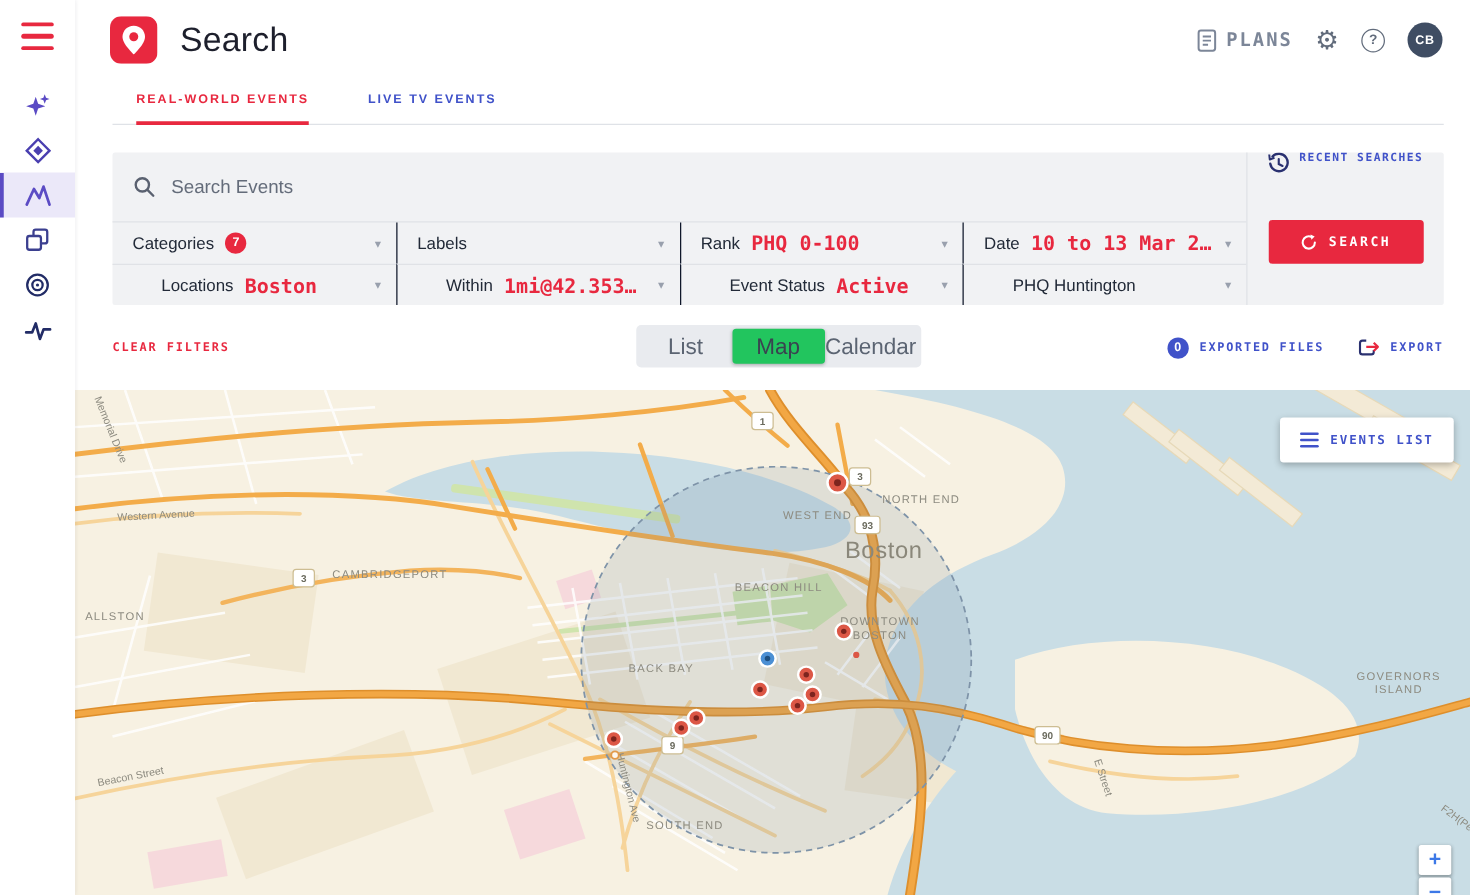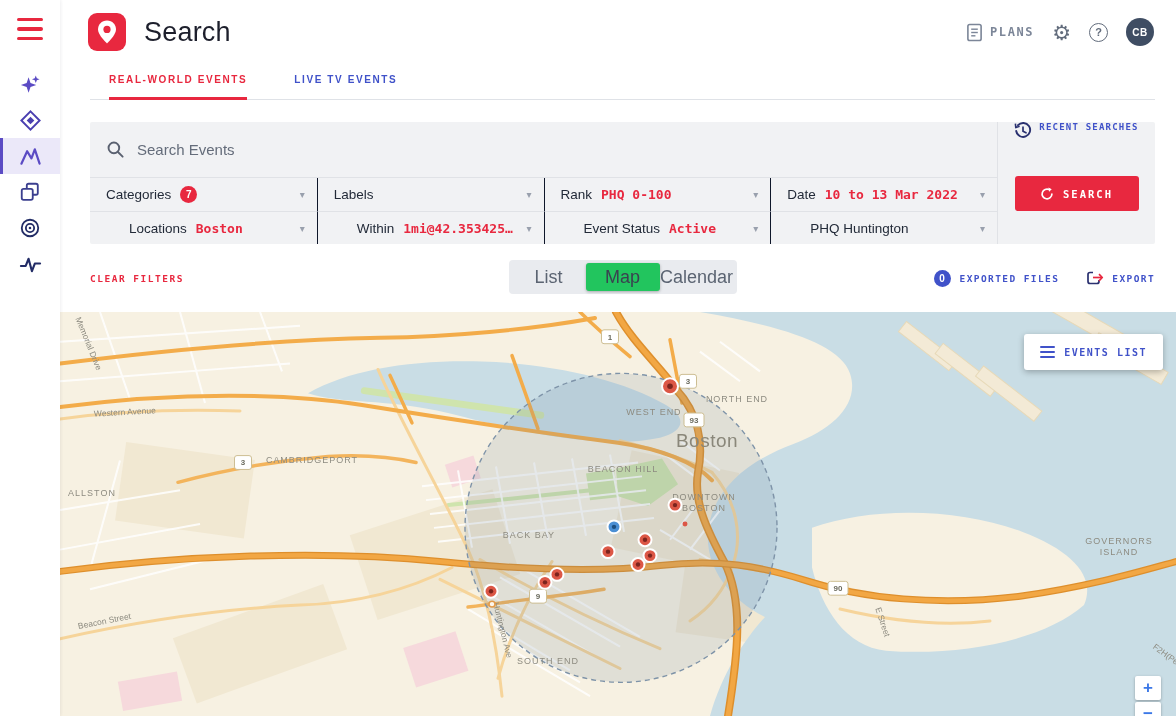--- a/index.html
+++ b/index.html
@@ -16,21 +16,21 @@
   .nav-item.active { background:#ebe8f9; box-shadow:inset 3px 0 0 #5b4bc4; }
 
   
   .main { flex:1; display:flex; flex-direction:column; min-width:0; position:relative; }
 
   .header { height:64px; display:flex; align-items:center; padding:0 22px 0 28px; flex:none; }
   .logo { width:38px; height:38px; flex:none; }
   .app-title { font-size:27px; color:#1d1f2c; font-weight:500; margin-left:18px; letter-spacing:.2px; }
   .header-right { margin-left:auto; display:flex; align-items:center; gap:18px; }
   .plans { display:flex; align-items:center; gap:7px; cursor:pointer; }
-  .plans-label { font-family:"DejaVu Sans Mono",monospace; font-size:12px; font-weight:bold; letter-spacing:1.6px; color:#7c8698; }
+  .plans-label { font-family:"DejaVu Sans Mono",monospace; font-size:15px; font-weight:bold; letter-spacing:1.6px; color:#7c8698; }
   .gear { font-size:21px; color:#626c7c; cursor:pointer; line-height:1; }
   .help { width:19px; height:19px; border:1.6px solid #626c7c; border-radius:50%; color:#626c7c;
     font-size:11px; font-weight:bold; display:flex; align-items:center; justify-content:center; cursor:pointer; }
   .avatar { width:28px; height:28px; border-radius:50%; background:#3f4d63; color:#fff;
     font-size:10px; font-weight:bold; letter-spacing:.5px; display:flex; align-items:center; justify-content:center; cursor:pointer; }
 
   
   .tabs { margin:4px 21px 0 30px; display:flex; gap:28px; border-bottom:1px solid #dfe2e7; flex:none; }
   .tab { position:relative; font-family:Liberation Sans, sans-serif; font-size:10px; font-weight:bold;
     letter-spacing:1.6px; padding:6px 0 14px; cursor:pointer; color:#4052c9;margin-left:19px; }
@@ -41,21 +41,21 @@
   .panel { margin:22px 21px 0 30px; background:#f1f2f4; border-radius:2px; display:flex; flex:none; }
   .panel-left { flex:1; min-width:0; display:flex; flex-direction:column; }
   .search-row { height:56px; display:flex; align-items:center; gap:12px; padding:0 12px 0 16px; border-bottom:1px solid #e0e2e6; }
   .search-input { flex:1; border:0; outline:0; background:transparent; font-size:15px; color:#2a2f3a; font-family:"Liberation Sans",sans-serif; }
   .search-input::placeholder { color:#646c7a; }
   .filter-grid { display:grid; grid-template-columns:repeat(4,1fr); }
   .fcell { height:33px; display:flex; align-items:center; padding:0 12px 0 16px; border-left:1px solid #0f172a; cursor:pointer; min-width:0; }
   .fcell.c1 { border-left:none; }
   .fcell.r2 { border-top:1px solid #e0e2e6;padding-left:39px; }
   .flabel { font-size:13.5px; color:#222a38; white-space:nowrap; }
-  .fvalue { margin-left:9px; font-family:"DejaVu Sans Mono",monospace; font-size:13px; font-weight:bold;
+  .fvalue { margin-left:9px; font-family:"DejaVu Sans Mono",monospace; font-size:16px; font-weight:bold;
     color:#e8283f; white-space:nowrap; overflow:hidden; text-overflow:ellipsis;text-align:right; }
   .fbadge { margin-left:9px; flex:none; width:17px; height:17px; border-radius:50%; background:#e8283f; color:#fff;
     font-size:10px; font-weight:bold; display:flex; align-items:center; justify-content:center; }
   .chev { margin-left:auto; padding-left:8px; color:#99a0ad; font-size:10px; flex:none; }
   .panel-right { width:158px; flex:none; border-left:1px solid #e0e2e6; display:flex; flex-direction:column; align-items:center; }
   .recent { height:40px; display:flex; gap:7px; cursor:pointer; }
   .recent-label { font-family:"DejaVu Sans Mono",monospace; font-size:9px; font-weight:bold; letter-spacing:1.2px; color:#4052c9; }
   .search-btn { margin-top:14px; width:124px; height:35px; background:#e8283f; border:none; border-radius:3px;
     color:#fff; display:flex; align-items:center; justify-content:center; gap:9px; cursor:pointer;
     font-family:"DejaVu Sans Mono",monospace; font-size:10.5px; font-weight:bold; letter-spacing:2px; }

